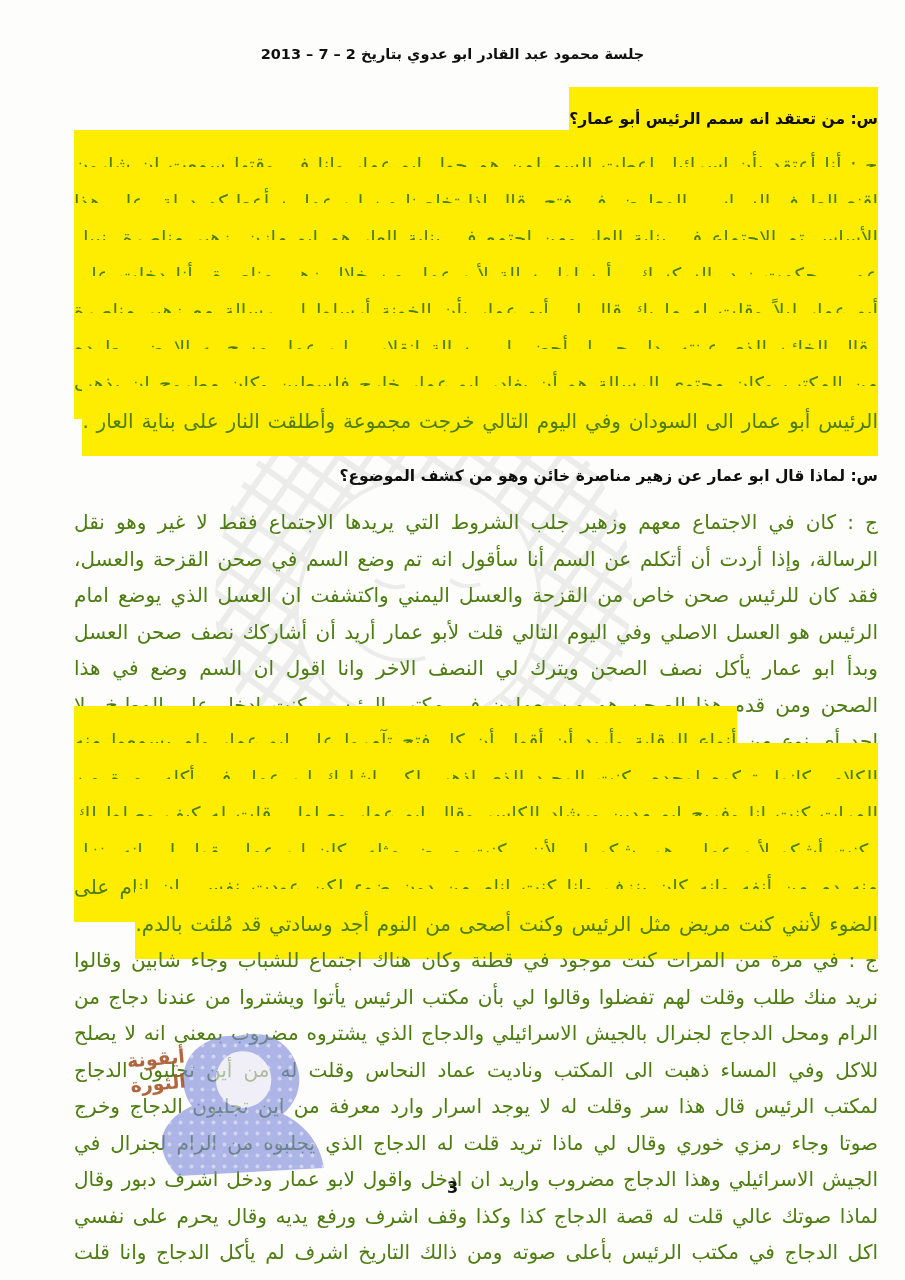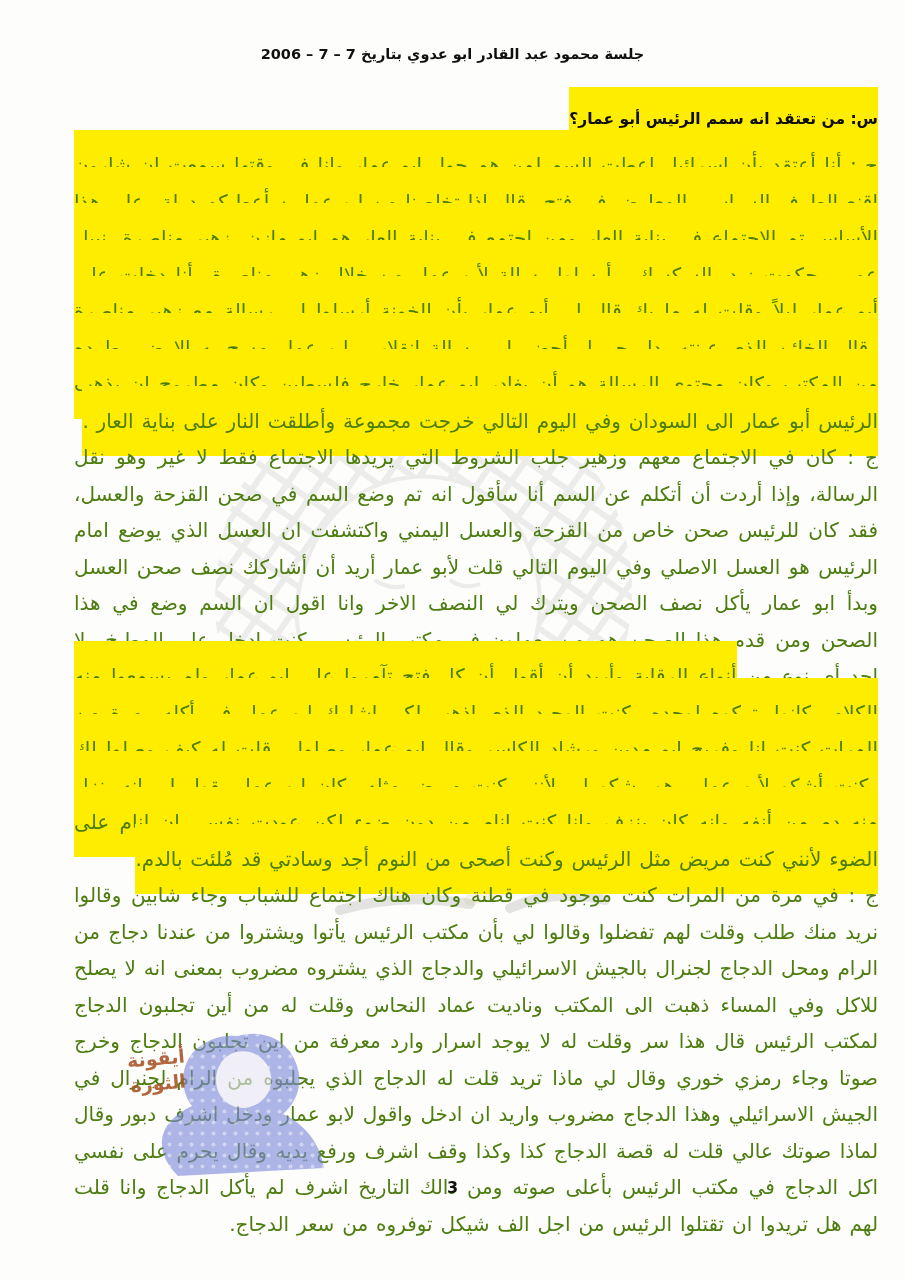--- a/index.html
+++ b/index.html
@@ -100,27 +100,28 @@
     </defs>
     <path d="M160,16 C188,8 212,22 219,46 C225,64 219,82 205,94 C226,104 242,122 246,148 L100,156 C72,128 83,100 114,86 C100,68 103,40 121,27 C134,17 147,15 160,16 Z" style="fill:var(--stamp-blue,#7d88d9)"></path>
     <path d="M160,16 C188,8 212,22 219,46 C225,64 219,82 205,94 C226,104 242,122 246,148 L100,156 C72,128 83,100 114,86 C100,68 103,40 121,27 C134,17 147,15 160,16 Z" fill="url(#dots)" opacity="0.45"></path>
     <path d="M158,32 C176,28 191,40 193,56 C195,70 186,83 172,87 C157,91 143,82 139,68 C135,52 143,36 158,32 Z" fill="#e9e6f4"></path>
   </svg>
   <div class="stamp-text">
     <div>أيقونة</div>
     <div>الثورة</div>
   </div>
 
-  <div class="header">جلسة محمود عبد القادر ابو عدوي بتاريخ 7 – 7 – 2006</div>
+  <div class="header">جلسة محمود عبد القادر ابو عدوي بتاريخ 2 – 7 – 2013</div>
 
   <div class="content">
 
     <p class="question q-first"><mark class="hl">س: من تعتقد انه سمم الرئيس أبو عمار؟</mark></p>
     <p class="answer"><mark class="hl">ج : أنا أعتقد بأن اسرائيل اعطت السم لمن هم حول ابو عمار وانا في وقتها سمعت ان شارون اقنع الطرف السياسي المعارض في فتح وقال اذا تخلصنا من ابو عمار سأعطيكم دولة وعلى هذا الأساس تم الاجتماع في بناية العار ومن اجتمع في بناية العار هم ابو مازن، زهير مناصرة، نبيل عمرو، حكمت زيد، السكسك، وأرسلوا رسالة لأبو عمار من خلال زهير مناصرة وأنا دخلت على أبو عمار ليلاً وقلت له ما بك قال لي أبو عمار بأن الخونة أرسلوا لي رسالة مع زهير مناصرة وقال الخائن الذي عينته بدل جبريل أحضر لي رسالة انقلاب وابو عمار مسح به الارض وطرده من المكتب وكان محتوى الرسالة هو أن يغادر ابو عمار خارج فلسطين وكان مطروح ان يذهب الرئيس أبو عمار الى السودان وفي اليوم التالي خرجت مجموعة وأطلقت النار على بناية العار .</mark></p>
 
+    <p class="question">س: لماذا قال ابو عمار عن زهير مناصرة خائن وهو من كشف الموضوع؟</p>
     <p class="answer"><span>ج : كان في الاجتماع معهم وزهير جلب الشروط التي يريدها الاجتماع فقط لا غير وهو نقل الرسالة، وإذا أردت أن أتكلم عن السم أنا سأقول انه تم وضع السم في صحن القزحة والعسل، فقد كان للرئيس صحن خاص من القزحة والعسل اليمني واكتشفت ان العسل الذي يوضع امام الرئيس هو العسل الاصلي وفي اليوم التالي قلت لأبو عمار أريد أن أشاركك نصف صحن العسل وبدأ ابو عمار يأكل نصف الصحن ويترك لي النصف الاخر وانا اقول ان السم وضع في هذا الصحن ومن قدم هذا الصحن هم من يعملون في مكتب الرئيس وكنت ادخل على المطبخ ولا اجد أي نوع من </span><mark class="hl">أنواع الرقابة وأريد أن أقول أن كل فتح تآمروا على ابو عمار ولم يسمعوا منه الكلام وكانوا يتركوه لوحده وكنت الوحيد الذي اذهب لكي اشارك ابو عمار في أكله ومرة من المرات كنت انا وفريح ابو مدين ورشاد الكاسر وقال ابو عمار وصلولي قلت له كيف وصلوا لك وكنت أشكو لأبو عمار وهو يشكو لي لأنني كنت مريض مثله وكان ابو عمار يقول لي انه ينزل منه دم من أنفه وانه كان ينزف وانا كنت انام من دون ضوء لكن عودت نفسي ان انام على الضوء لأنني كنت مريض مثل الرئيس وكنت أصحى من النوم أجد وسادتي قد مُلئت بالدم.</mark></p>
 
     <p class="answer"><span>ج : في مرة من المرات كنت موجود في قطنة وكان هناك اجتماع للشباب وجاء شابين وقالوا نريد منك طلب وقلت لهم تفضلوا وقالوا لي بأن مكتب الرئيس يأتوا ويشتروا من عندنا دجاج من الرام ومحل الدجاج لجنرال بالجيش الاسرائيلي والدجاج الذي يشتروه مضروب بمعنى انه لا يصلح للاكل وفي المساء ذهبت الى المكتب وناديت عماد النحاس وقلت له من أين تجلبون الدجاج لمكتب الرئيس قال هذا سر وقلت له لا يوجد اسرار وارد معرفة من اين تجلبون الدجاج وخرج صوتا وجاء رمزي خوري وقال لي ماذا تريد قلت له الدجاج الذي يجلبوه من الرام لجنرال في الجيش الاسرائيلي وهذا الدجاج مضروب واريد ان ادخل واقول لابو عمار ودخل اشرف دبور وقال لماذا صوتك عالي قلت له قصة الدجاج كذا وكذا وقف اشرف ورفع يديه وقال يحرم على نفسي اكل الدجاج في مكتب الرئيس بأعلى صوته ومن ذالك التاريخ اشرف لم يأكل الدجاج وانا قلت لهم هل تريدوا ان تقتلوا الرئيس من اجل الف شيكل توفروه من سعر الدجاج.</span></p>
 
   </div>
 
   <div class="page-number">3</div>
 
 </div>
 

